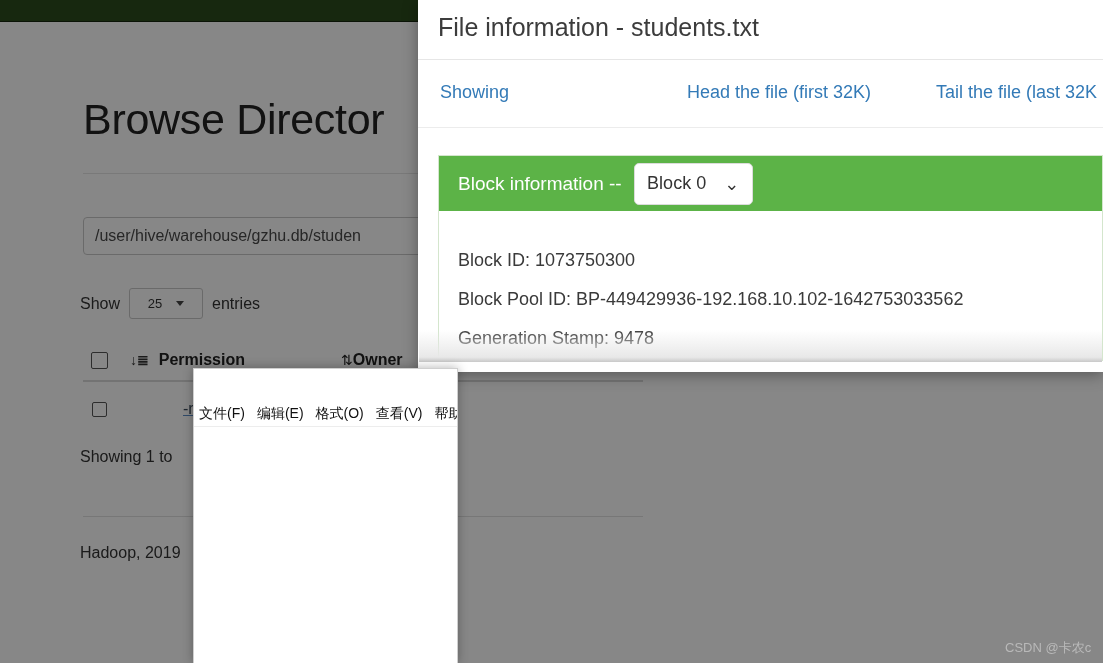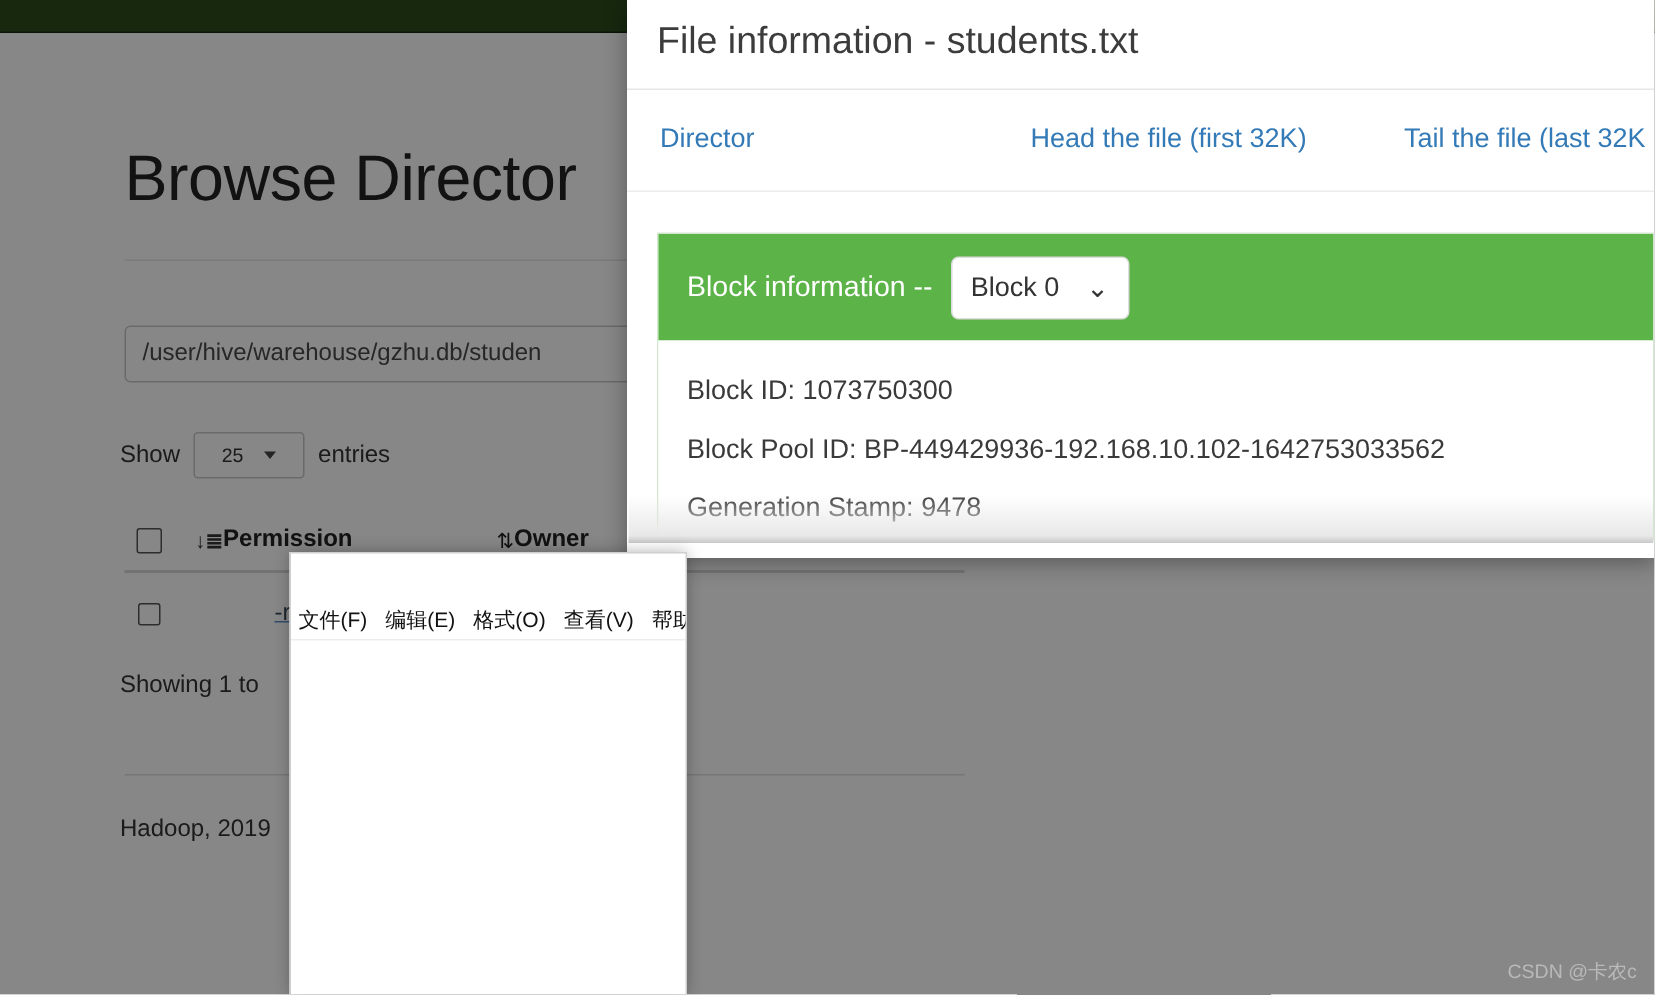--- a/index.html
+++ b/index.html
@@ -60,21 +60,21 @@
   .chev { width: 0; height: 0; border-left: 4.5px solid transparent;
           border-right: 4.5px solid transparent; border-top: 5.5px solid #444; }
 
   .tbl-head {
     position: absolute; left: 83px; top: 322px; width: 560px; height: 30px;
     display: flex; align-items: center; font-size: 16px; font-weight: bold; color: #222;
   }
   .tbl-head .cb { width: 17px; height: 17px; border: 1.5px solid #555; border-radius: 2px;
                   background: transparent; margin-left: 8px; }
   .sort-ico { font-size: 14px; color: #333; margin-left: 22px; }
-  .th-perm { }
+  .th-perm { margin-left: 10px; }
   .th-sort2 { margin-left: 96px; font-size: 14px; font-weight: normal; }
   .th-owner { }
   .tbl-rule {
     position: absolute; left: 83px; top: 357px; width: 560px; height: 2px; background: #d9d9d9;
   }
   .tbl-row {
     position: absolute; left: 83px; top: 370px; width: 360px; height: 32px;
     display: flex; align-items: center; font-size: 16px; color: #333;
   }
   .tbl-row .cb { width: 15px; height: 15px; border: 1.5px solid #555; border-radius: 2px; margin-left: 9px; }
@@ -119,21 +119,21 @@
   }
   .mlink-download { left: 22px; }
   .mlink-head { left: 269px; }
   .mlink-tail { left: 518px; }
 
   .block-panel {
     position: absolute; left: 20px; top: 155px; width: 665px; height: 206px;
     border: 1px solid #d4e6cd; background: #fff;
   }
   .block-head {
-    position: absolute; left: 0; top: 0; width: 663px; height: 71px;
+    position: absolute; left: 0; top: 0; width: 663px; height: 55px;
     background: #5cb347;
     display: flex; align-items: center; padding-left: 19px; gap: 12px;
   }
   .block-head-label {
     font-size: 19px; color: #fff; font-weight: normal; white-space: nowrap;
   }
   .block-select {
     width: 119px; height: 42px; background: #fff; border: 1px solid #dcdcdc; border-radius: 5px;
     display: flex; align-items: center; justify-content: center; gap: 18px;
     font-size: 18px; color: #333; font-family: "Liberation Sans", sans-serif;
@@ -241,21 +241,21 @@
 
   <div class="dim"></div>
 
   <div class="modal">
 
     <div class="modal-header">
       <div class="modal-title">File information - students.txt</div>
     </div>
 
     <div class="modal-links">
-      <span class="mlink mlink-download">Director</span>
+      <span class="mlink mlink-download">Showing</span>
       <span class="mlink mlink-head">Head the file (first 32K)</span>
       <span class="mlink mlink-tail">Tail the file (last 32K</span>
     </div>
 
     <div class="block-panel">
       <div class="block-head">
         <span class="block-head-label">Block information --</span>
         <span class="block-select">
           <span>Block 0</span>
           <span>⌄</span>

